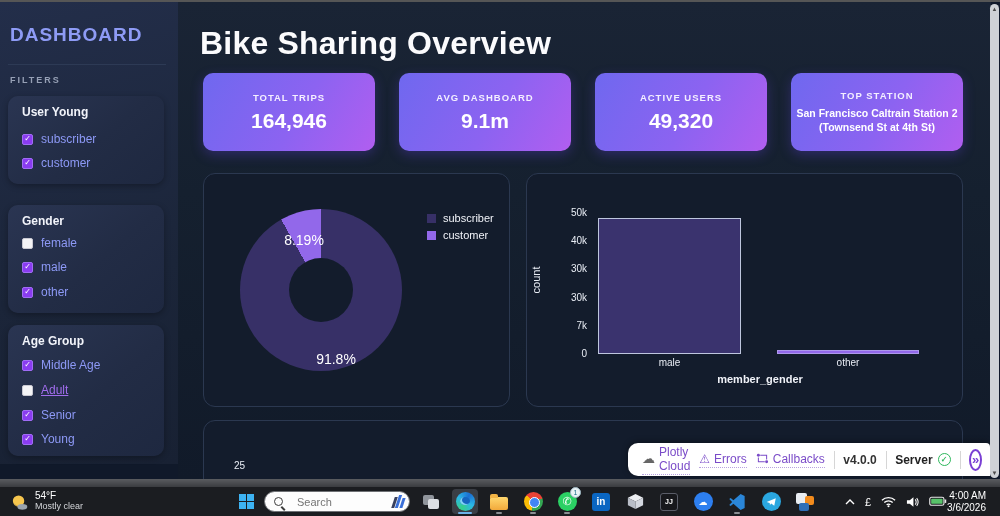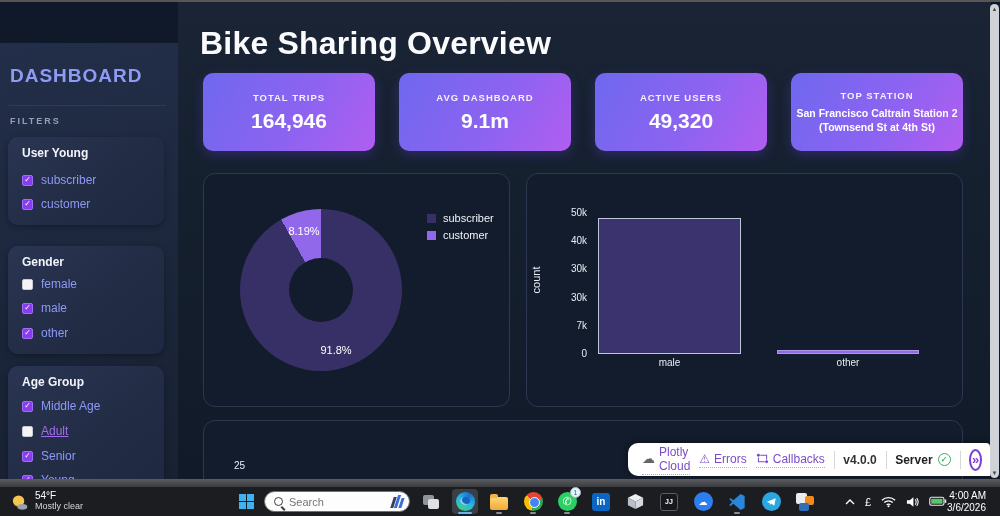--- a/index.html
+++ b/index.html
@@ -6,21 +6,21 @@
   html,body { background:#000; }
   body { font-family:"Liberation Sans", sans-serif; }
   .screen { position:relative; width:1000px; height:516px; overflow:hidden; background:#10192a; }
 
   
   .topline { position:absolute; left:0; top:0; width:1000px; height:2px; background:#565656; }
   .bottom-edge { position:absolute; left:0; top:479px; width:1000px; height:8px; background:linear-gradient(#5a5c60,#3a3c40); }
   .scrollbar { position:absolute; left:990px; top:4px; width:9px; height:474px; background:#cfd2d6; border-radius:5px; display:flex; flex-direction:column; justify-content:space-between; align-items:center; font-size:6px; color:#4a4a4a; padding:2px 0; }
 
   
-  .sidebar { position:absolute; left:0; top:2px; width:178px; height:462px; background:linear-gradient(165deg,#232e4a 0%,#1b2539 60%,#182133 100%);margin-top:41px; }
+  .sidebar { position:absolute; left:0; top:2px; width:178px; height:462px; background:linear-gradient(165deg,#232e4a 0%,#1b2539 60%,#182133 100%); }
   .sb-title { position:absolute; left:10px; top:22px; font-size:19px; font-weight:800; letter-spacing:1px; color:#8e9bf5; }
   .sb-divider { position:absolute; left:8px; top:62px; width:158px; height:1px; background:#2d3a55; }
   .sb-filters { position:absolute; left:10px; top:73px; font-size:9px; font-weight:700; letter-spacing:2px; color:#96a0b5; }
   .fgroup { position:absolute; left:8px; width:156px; border-radius:10px; background:linear-gradient(140deg,#2a3552 0%,#222c45 55%,#1e2840 100%); box-shadow:0 2px 6px rgba(0,0,0,.3); }
   .fg-user { top:94px; height:88px; }
   .fg-gender { top:203px; height:108px; }
   .fg-age { top:323px; height:131px; }
   .fg-title { position:absolute; left:14px; top:9px; font-size:12px; font-weight:700; color:#f2f4fa; }
   .opt { position:absolute; left:14px; display:flex; align-items:center; gap:8px; cursor:default; }
   .cb { width:11px; height:11px; border-radius:2px; display:flex; align-items:center; justify-content:center; font-size:8px; line-height:1; color:#fff; }
@@ -40,21 +40,21 @@
   .k1{left:25px;} .k2{left:221px;} .k3{left:417px;} .k4{left:613px;}
 
   .panel { position:absolute; background:#131c2c; border:1px solid #2b3850; border-radius:12px; }
   .p-pie { left:25px; top:171px; width:307px; height:234px; }
   .p-bar { left:348px; top:171px; width:437px; height:234px; }
   .p-bottom { left:25px; top:418px; width:760px; height:70px; border-radius:12px 12px 0 0; }
 
   
   .donut { position:absolute; left:36px; top:35px; width:162px; height:162px; border-radius:50%; }
   .donut-hole { position:absolute; left:85px; top:84px; width:64px; height:64px; border-radius:50%; background:#131c2c; }
-  .pie-label { position:absolute; font-size:11px; color:#ffffff; transform:translate(-50%,-50%); }
+  .pie-label { position:absolute; font-size:14px; color:#ffffff; transform:translate(-50%,-50%);margin-top:9px; }
   .pl-small { left:100px; top:57px; }
   .pl-big { left:132px; top:176px; }
   .legend { position:absolute; left:223px; top:38px; display:flex; flex-direction:column; gap:5px; }
   .leg-row { display:flex; align-items:center; gap:7px; }
   .leg-sq { width:9px; height:9px; }
   .leg-txt { font-size:11px; color:#f0f2f8; }
 
   
   .ylab { position:absolute; left:-26px; top:100px; width:70px; text-align:center; font-size:11px; color:#e9edf5; transform:rotate(-90deg); }
   .ytick { position:absolute; left:18px; width:42px; text-align:right; font-size:10px; color:#e9edf5; }
@@ -80,21 +80,21 @@
   .warn-ic { font-size:12px; color:#7a4bc8; }
 
   
   .taskbar { position:absolute; left:0; top:487px; width:1000px; height:29px; background:#1b1d21; display:flex; align-items:center; }
   .weather { position:absolute; left:10px; top:3px; display:flex; align-items:flex-end; gap:6px; }
   .wx-text { display:flex; flex-direction:column; line-height:11px; }
   .wx-temp { font-size:10px; color:#fff; }
   .wx-cond { font-size:9px; color:#d4d6da; }
   .start { position:absolute; left:239px; top:7px; width:15px; height:15px; display:grid; grid-template-columns:7px 7px; grid-template-rows:7px 7px; gap:1px; cursor:pointer; }
   .start span { background:#3db3f2; }
-  .searchpill { position:absolute; left:264px; top:4px; width:146px; height:21px; background:#fdfdfd; border:1px solid #6f7175; border-radius:11px; display:flex; align-items:center; padding:0 6px 0 9px; gap:6px; }
+  .searchpill { position:absolute; left:264px; top:4px; width:146px; height:21px; background:#fdfdfd; border:1px solid #6f7175; border-radius:11px; display:flex; align-items:center; padding:0 6px 0 9px; gap:14px; }
   .mag { width:9px; height:9px; border:1.5px solid #3c3c3c; border-radius:50%; position:relative; flex:0 0 auto; }
   .mag::after { content:""; position:absolute; left:7px; top:8px; width:5px; height:1.5px; background:#3c3c3c; transform:rotate(45deg); transform-origin:0 0; }
   .searchpill input { border:none; outline:none; background:transparent; font-size:11px; color:#4a4a4a; width:82px; font-family:"Liberation Sans",sans-serif; }
   .pill-art { margin-left:auto; display:flex; align-items:flex-end; gap:1px; }
   .pill-art i { display:block; width:3px; background:#3a6fd8; transform:skewX(-18deg); }
 
   .ticons { position:absolute; left:418px; top:1px; display:flex; align-items:center; gap:8px; height:27px; }
   .ti { position:relative; width:26px; height:25px; display:flex; align-items:center; justify-content:center; border-radius:4px; cursor:pointer; }
   .ti.active { background:#3a3e45; }
   .runline { position:absolute; bottom:0px; left:50%; transform:translateX(-50%); width:6px; height:2px; border-radius:2px; background:#8a8d92; }
@@ -229,20 +229,21 @@
       <div class="ytick y2">30k</div>
       <div class="ytick y3">30k</div>
       <div class="ytick y4">40k</div>
       <div class="ytick y5">50k</div>
       <div class="plot">
         <div class="bar bar-0" style="height: 136px; background: rgb(58, 51, 110);"></div>
         <div class="bar bar-1" style="height: 4px; background: rgb(146, 104, 234);"></div>
       </div>
       <div class="xtick xt0">male</div>
       <div class="xtick xt1">other</div>
+      <div class="xlab">member_gender</div>
     </section>
 
     <section class="panel p-bottom">
       <div class="btick">25</div>
     </section>
   </main>
 
   <div class="devbar">
     <div class="dev-link">
       <span class="cloud-ic">☁</span>

